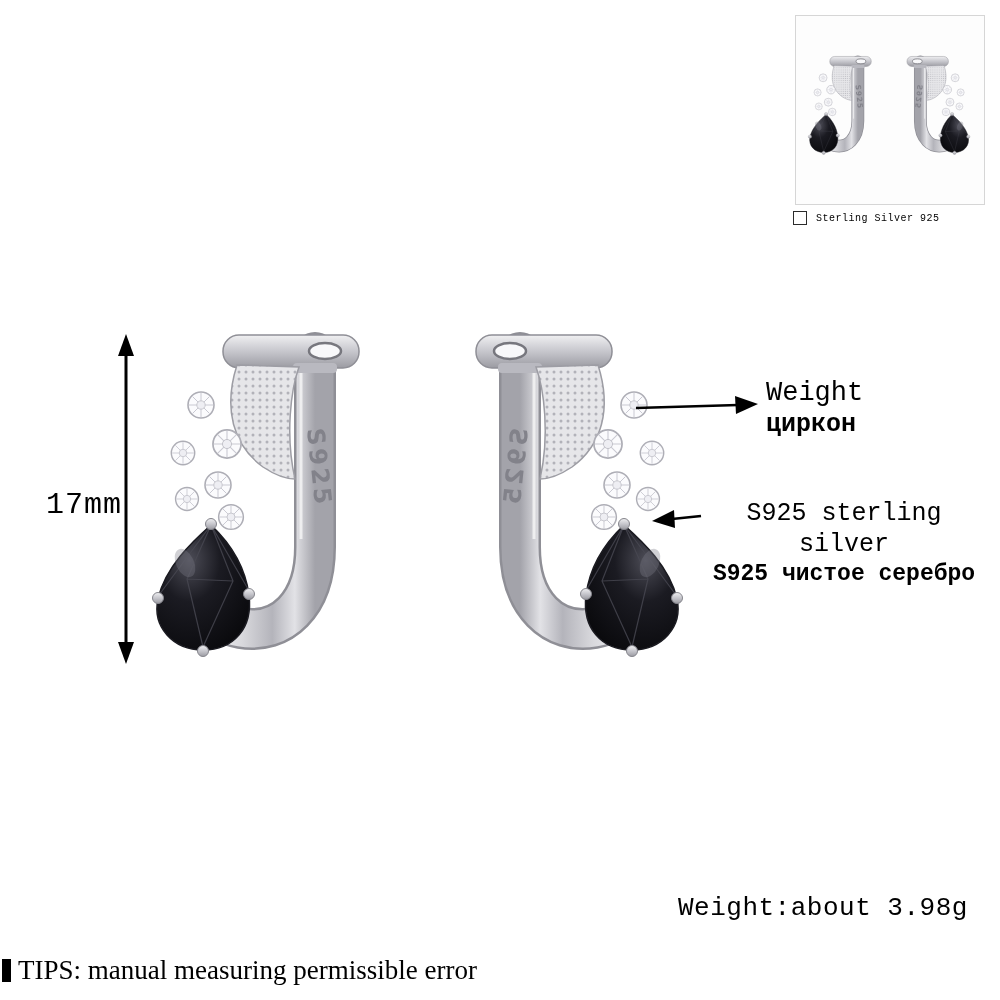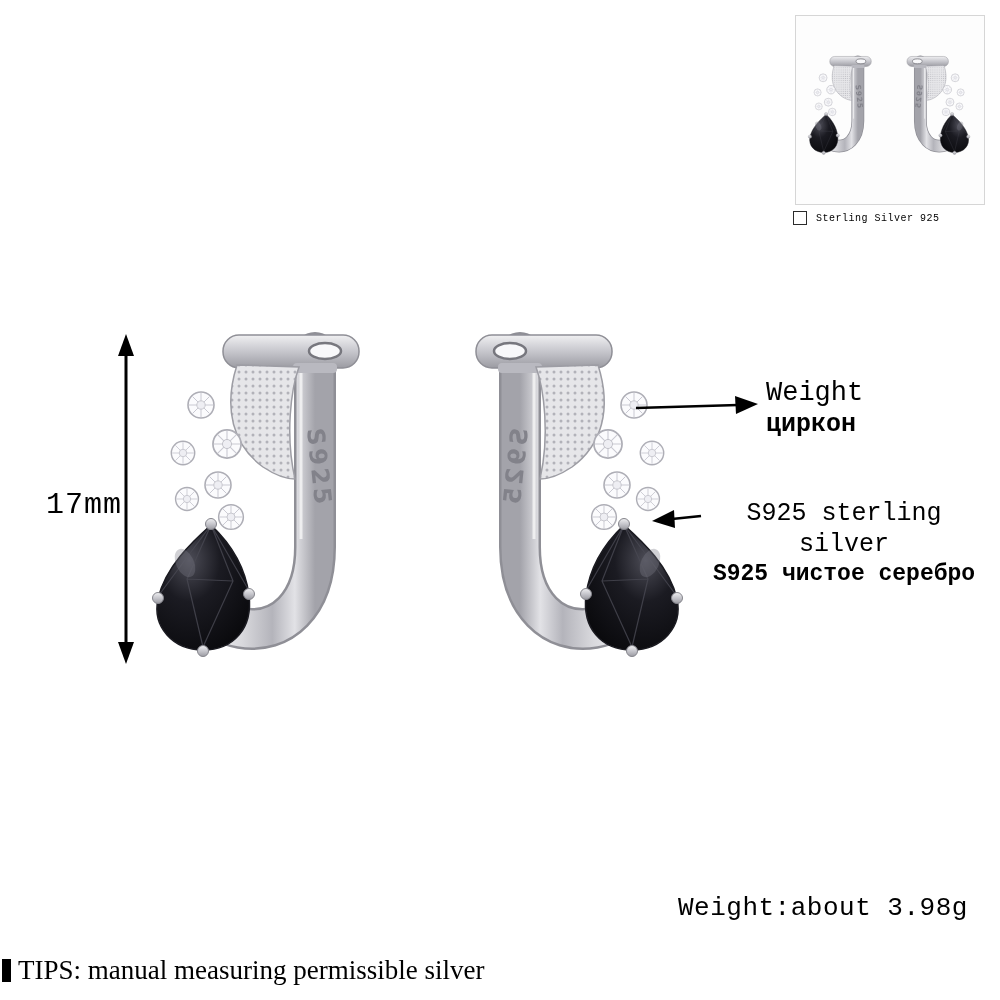--- a/index.html
+++ b/index.html
@@ -169,14 +169,14 @@
 
 <div class="abs silver-label">
   <div>S925 sterling silver</div>
   <div class="ru">S925 чистое серебро</div>
 </div>
 
 <div class="abs weight-label">Weight:about 3.98g</div>
 
 <div class="abs tips-label">
   <span class="tips-bar"></span>
-  <span>TIPS: manual measuring permissible silver</span>
+  <span>TIPS: manual measuring permissible error</span>
 </div>
 
 </body></html>

